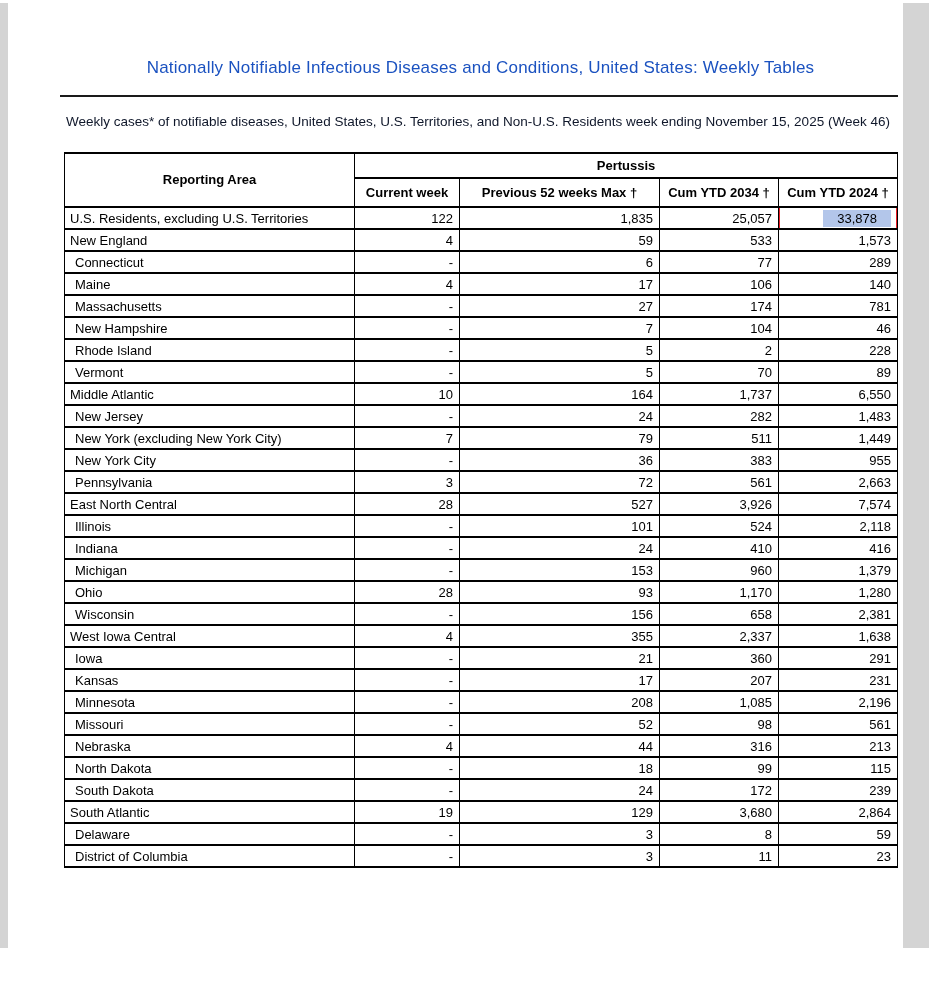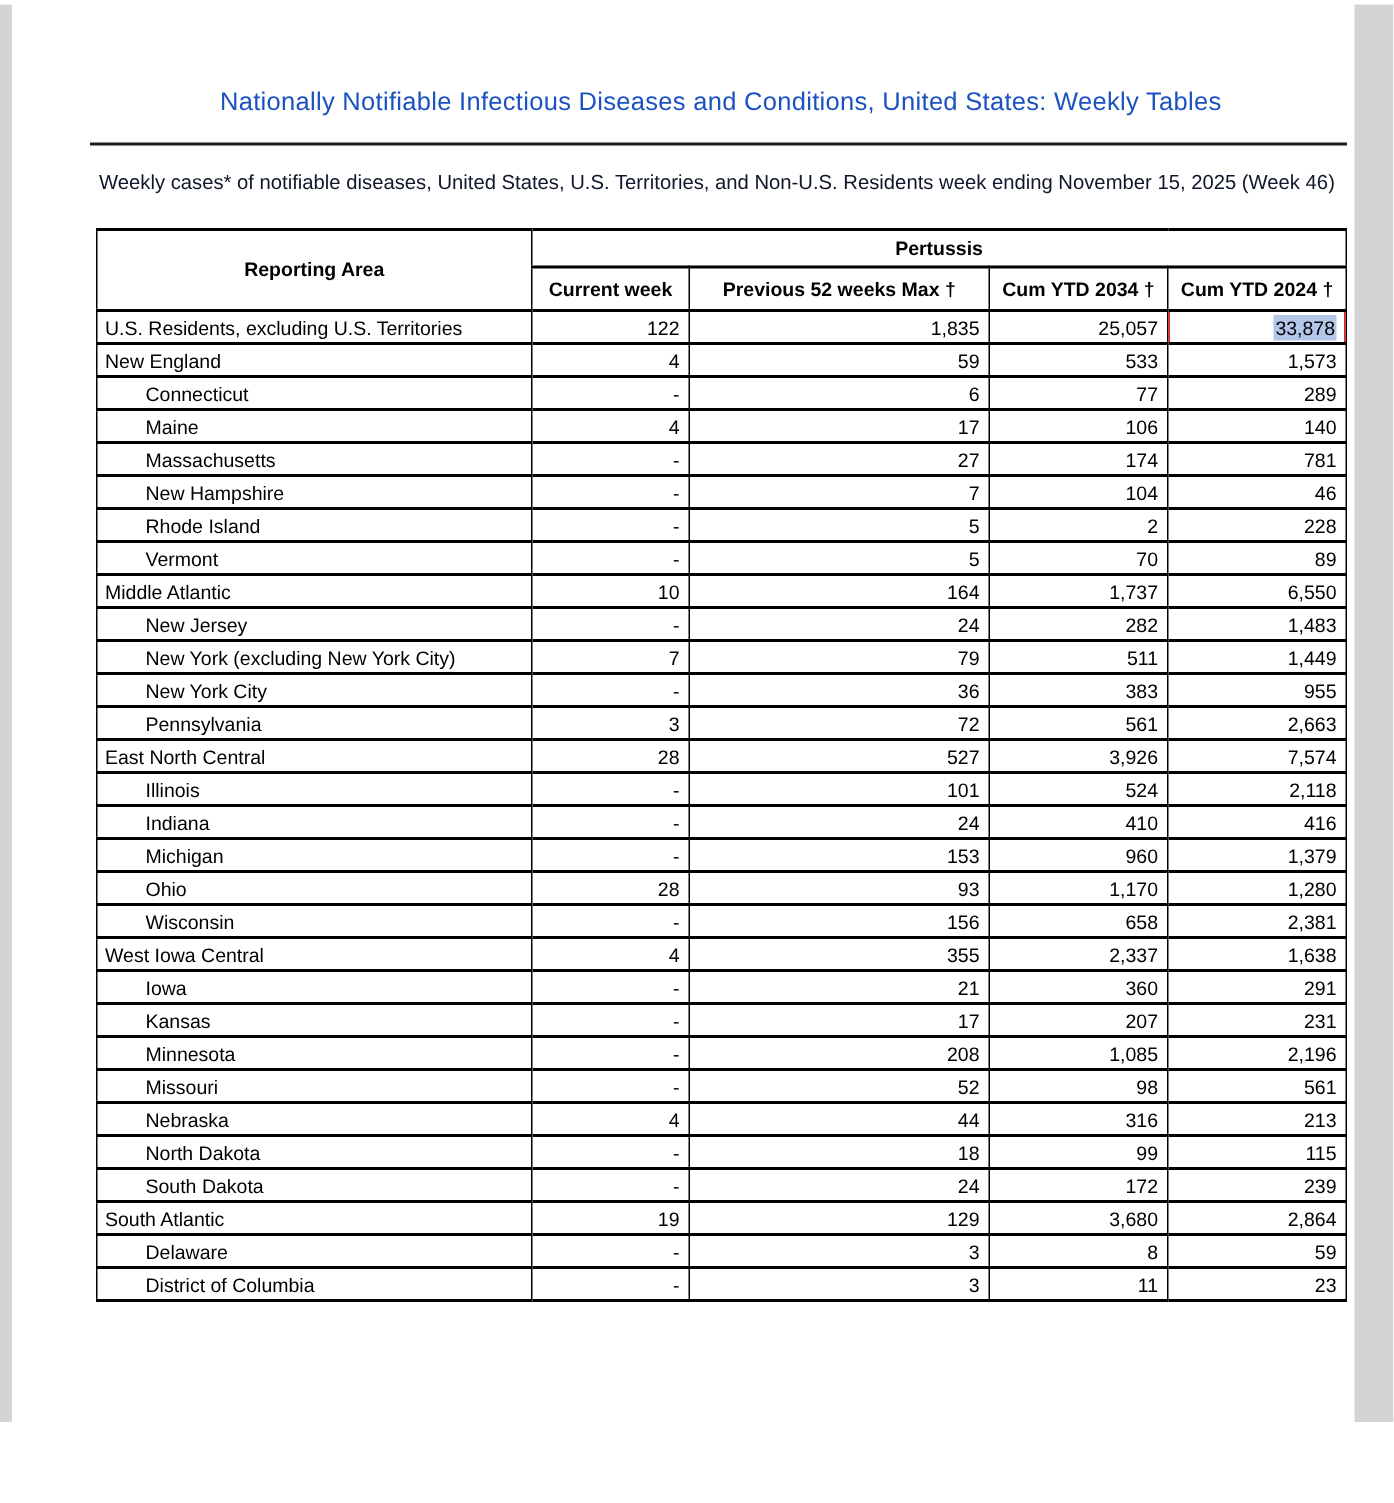--- a/index.html
+++ b/index.html
@@ -87,34 +87,34 @@
   }
   th.col-head {
     height: 29px;
     font-weight: 700;
     text-align: center;
     vertical-align: middle;
     padding: 0 3px;
   }
   td { height: 22px; vertical-align: middle; }
   td.area { text-align: left; padding-left: 5px; }
-  td.area.indent { padding-left: 32px; }
+  td.area.indent { padding-left: 10px; }
   td.num { text-align: right; padding-right: 6px; }
 
   td.hl-cell { position: relative; }
   td.hl-cell::after {
     content: "";
     position: absolute;
     left: -4px; top: -5px; right: -4px; bottom: -5px;
     border: 5px solid var(--box-red, #ec1c24);
     pointer-events: none;
   }
   .selected {
     background: var(--selection-blue, #b3c6ea);
-    padding: 1px 1px;
+    padding: 1px 14px;
   }
 </style>
 </head>
 <body>
 
 <div class="side-band left"></div>
 <div class="side-band right"></div>
 
 <div class="content">
   <div class="inner">

